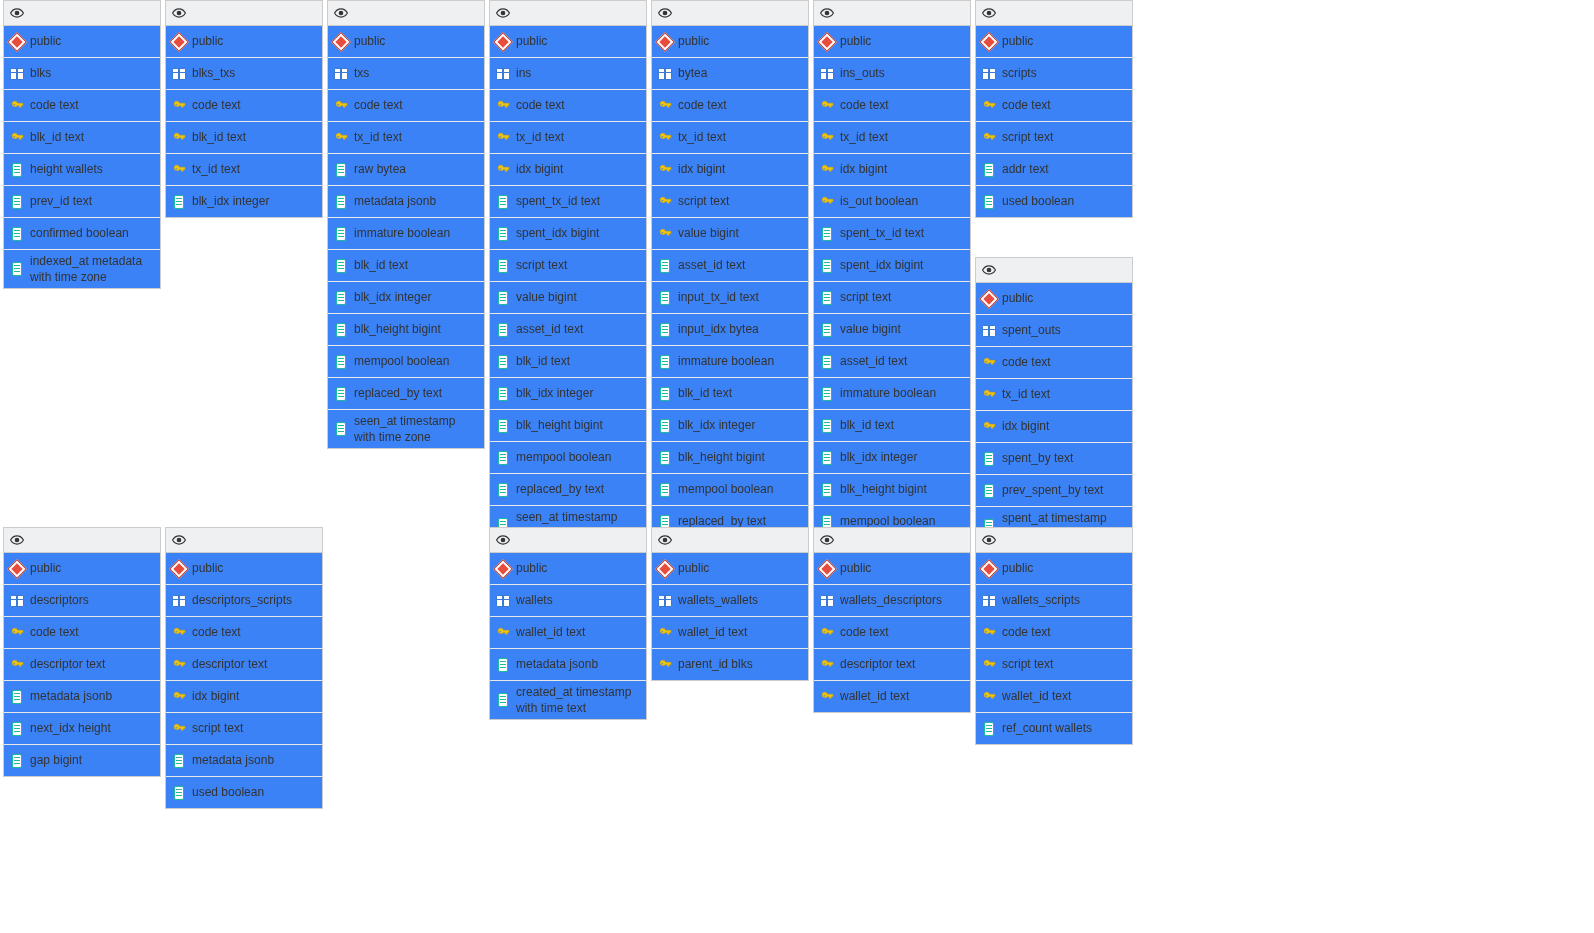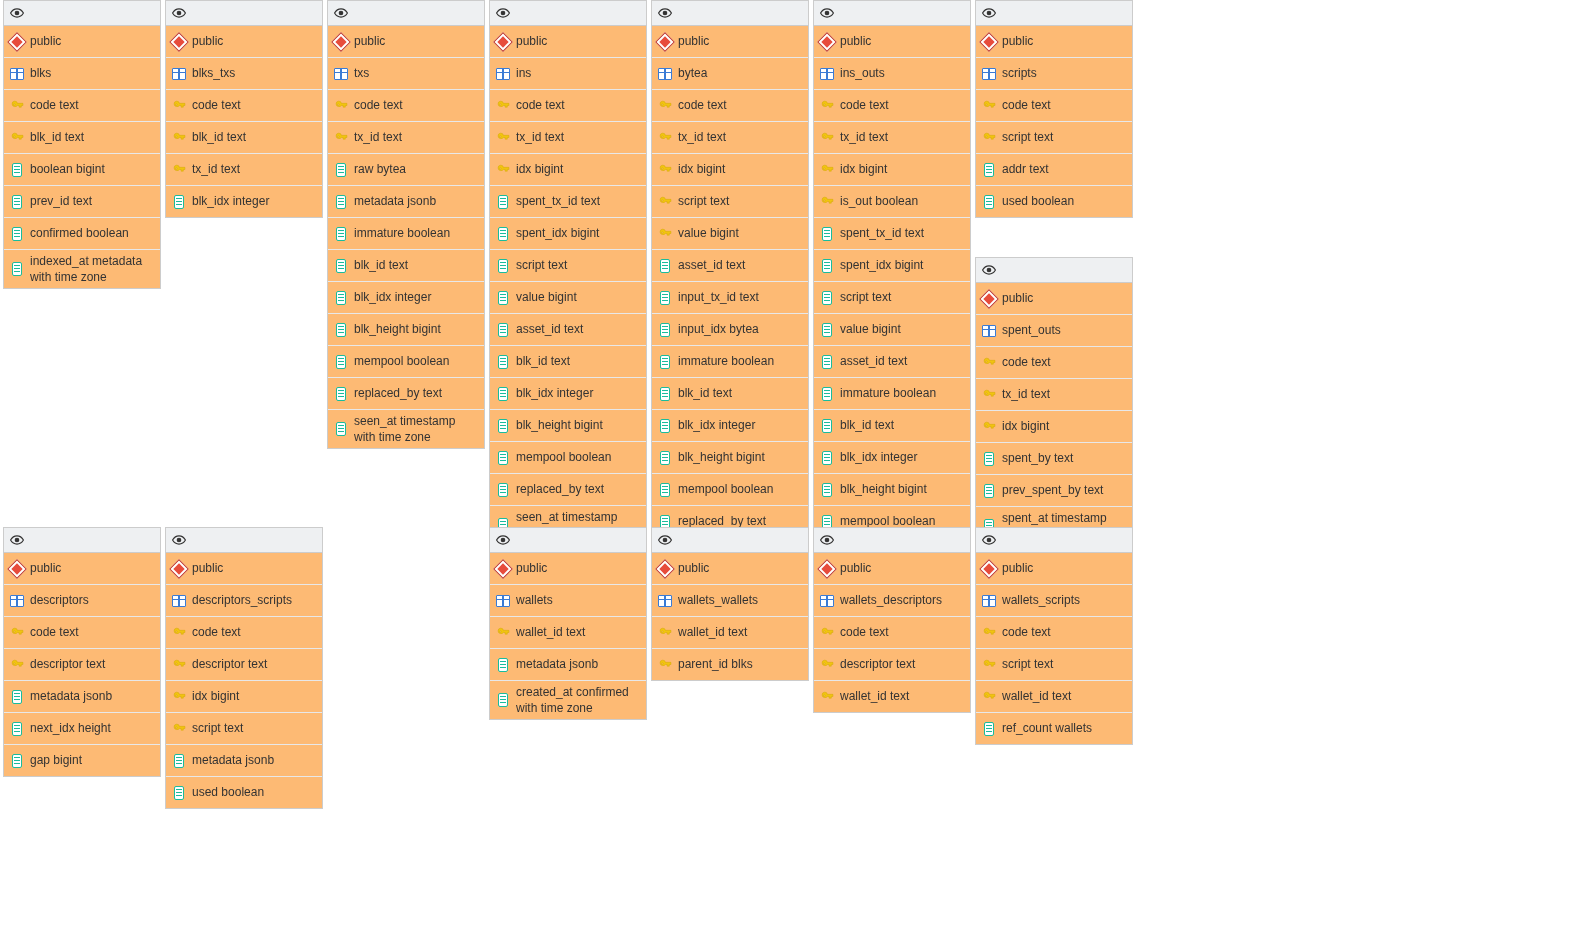--- a/index.html
+++ b/index.html
@@ -1,17 +1,17 @@
 <!DOCTYPE html>
 <html><head>
 <meta charset="utf-8">
 <style>
   html,body{margin:0;padding:0;background:#fff;font-family:Arial,Helvetica,sans-serif;font-size:12px;color:#333;}
   #canvas{position:relative;width:1594px;height:933px;}
-  .tbl{position:absolute;width:156px;border:1px solid #ccc;background:#fdba74;box-shadow:0 0 0 rgba(0,0,0,0);}
+  .tbl{position:absolute;width:156px;border:1px solid #ccc;background:#3b82f6;box-shadow:0 0 0 rgba(0,0,0,0);}
   .tbl-hdr{background:#eef0f2;border-bottom:1px solid #ccc;height:24px;display:flex;align-items:center;padding:0 6px;}
   .row{border-bottom:1px solid #e8e8e8;min-height:25px;display:flex;align-items:center;padding:3px 6px;gap:6px;}
   .row:last-child{border-bottom:none;}
   .row.schema{font-weight:normal;}
   .row.tblname .txt{font-weight:normal;}
   .txt{flex:1;line-height:1.35;word-break:break-word;}
   .icon{flex:0 0 14px;width:14px;height:14px;display:flex;align-items:center;justify-content:center;}
   
   .eye-icon svg{width:16px;height:16px;}
   
@@ -66,21 +66,21 @@
           <svg viewBox="0 0 24 24">
             <path fill="#f1c40f" stroke="#d4a90a" stroke-width="1" d="M7 14a5 5 0 1 1 4.9-6H22v4h-3v3h-4v-3h-3.1A5 5 0 0 1 7 14zm-1-5a1.5 1.5 0 1 0 0 3 1.5 1.5 0 0 0 0-3z"></path>
           </svg>
         </span>
         <span class="txt">blk_id text</span>
       </div>
       <div class="row">
         <span class="icon">
           <span class="col-icon"></span>
         </span>
-        <span class="txt">boolean bigint</span>
+        <span class="txt">height wallets</span>
       </div>
       <div class="row">
         <span class="icon">
           <span class="col-icon"></span>
         </span>
         <span class="txt">prev_id text</span>
       </div>
       <div class="row">
         <span class="icon">
           <span class="col-icon"></span>
@@ -866,21 +866,21 @@
       <div class="row">
         <span class="icon">
           <span class="col-icon"></span>
         </span>
         <span class="txt">metadata jsonb</span>
       </div>
       <div class="row">
         <span class="icon">
           <span class="col-icon"></span>
         </span>
-        <span class="txt">created_at confirmed with time zone</span>
+        <span class="txt">created_at timestamp with time text</span>
       </div>
     </div>
     <div class="tbl" style="left: 651px; top: 527px;">
       <div class="tbl-hdr">
         <span class="icon eye-icon">
           <svg viewBox="0 0 24 24" fill="none" stroke="#333" stroke-width="2">
             <path d="M1 12s4-7 11-7 11 7 11 7-4 7-11 7S1 12 1 12z"></path>
             <circle cx="12" cy="12" r="3" fill="#333"></circle>
           </svg>
         </span>

